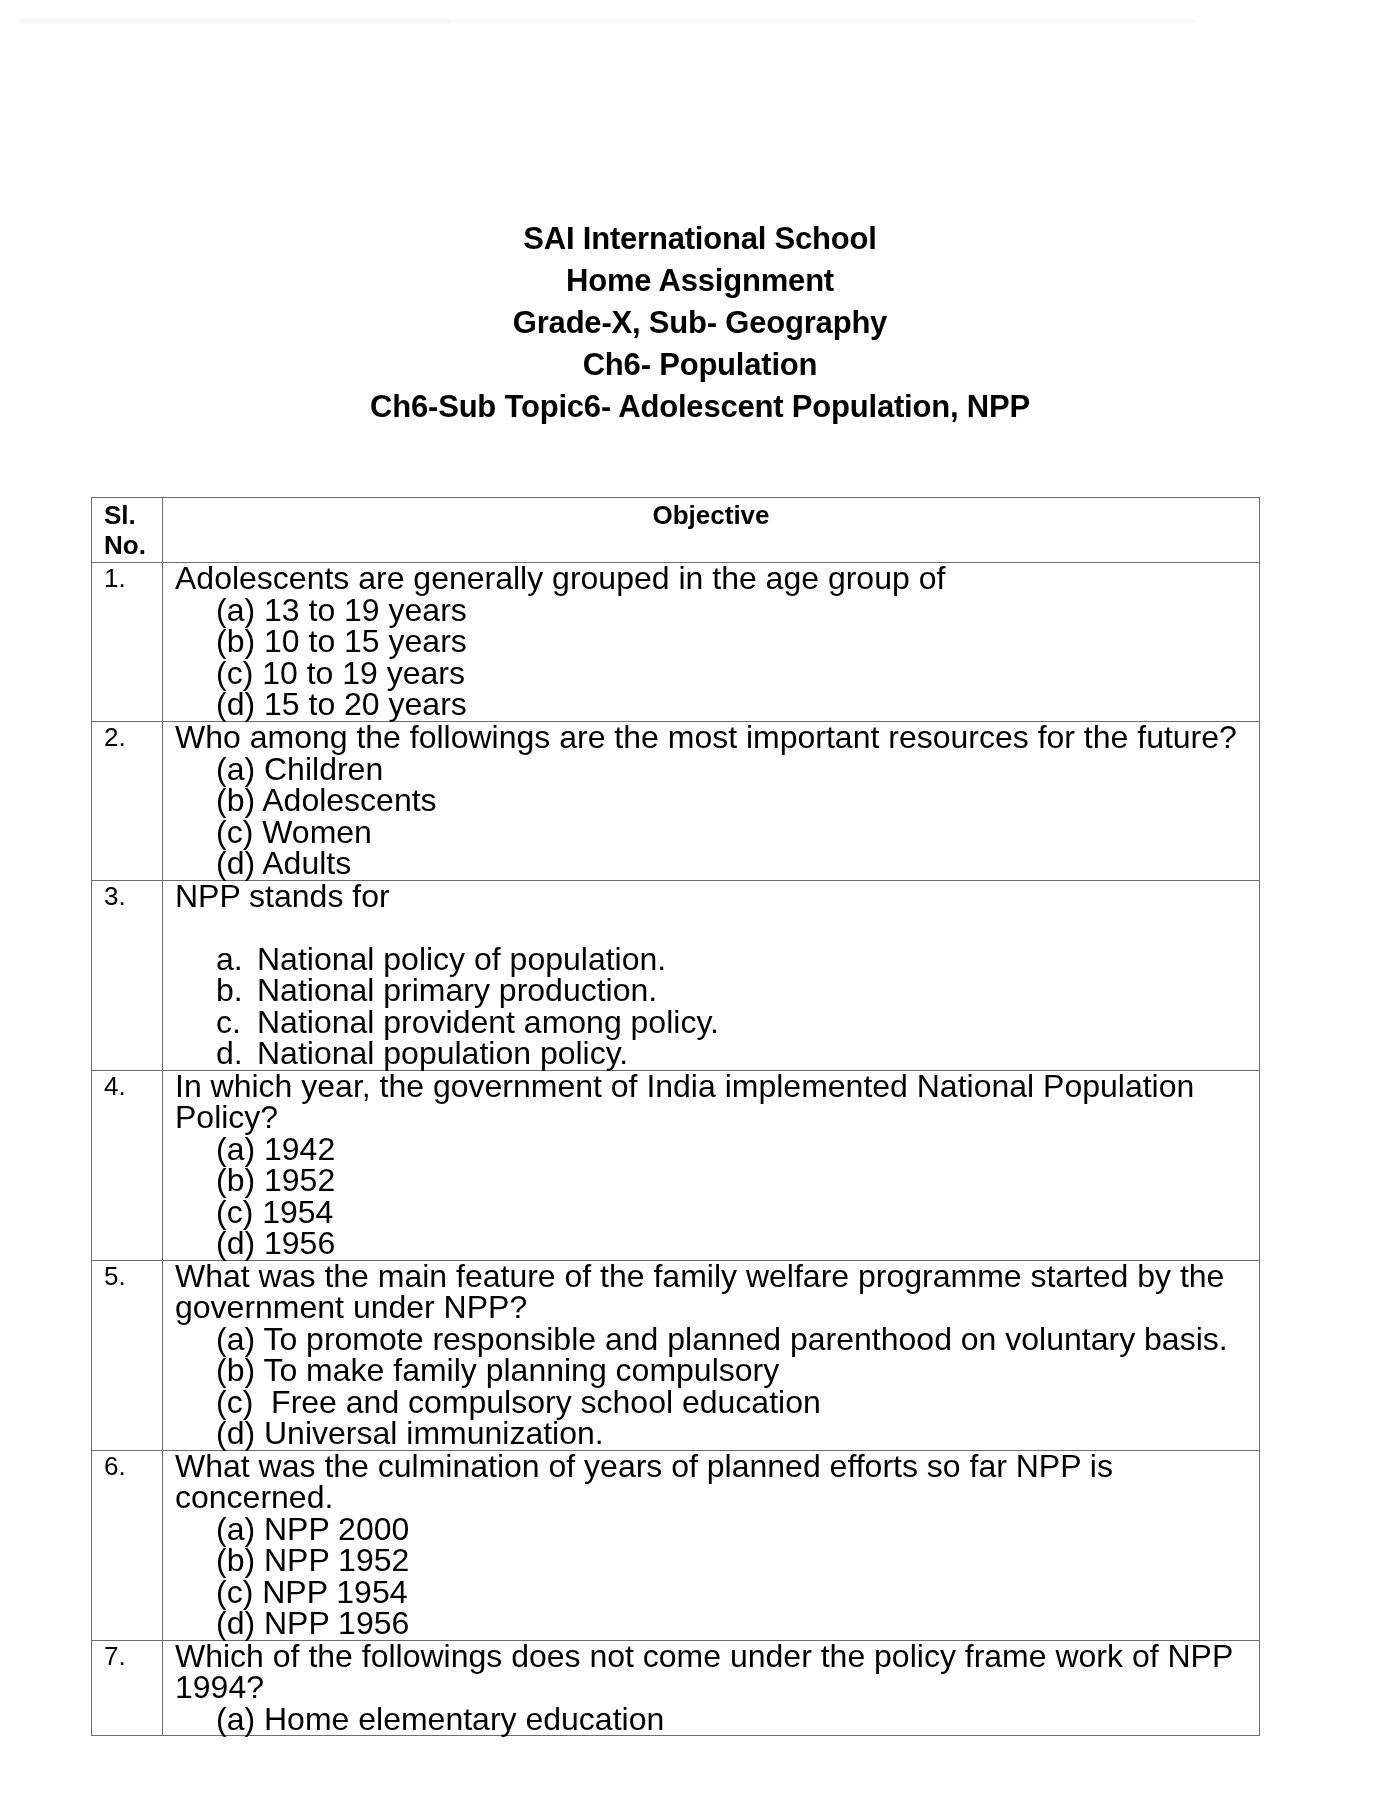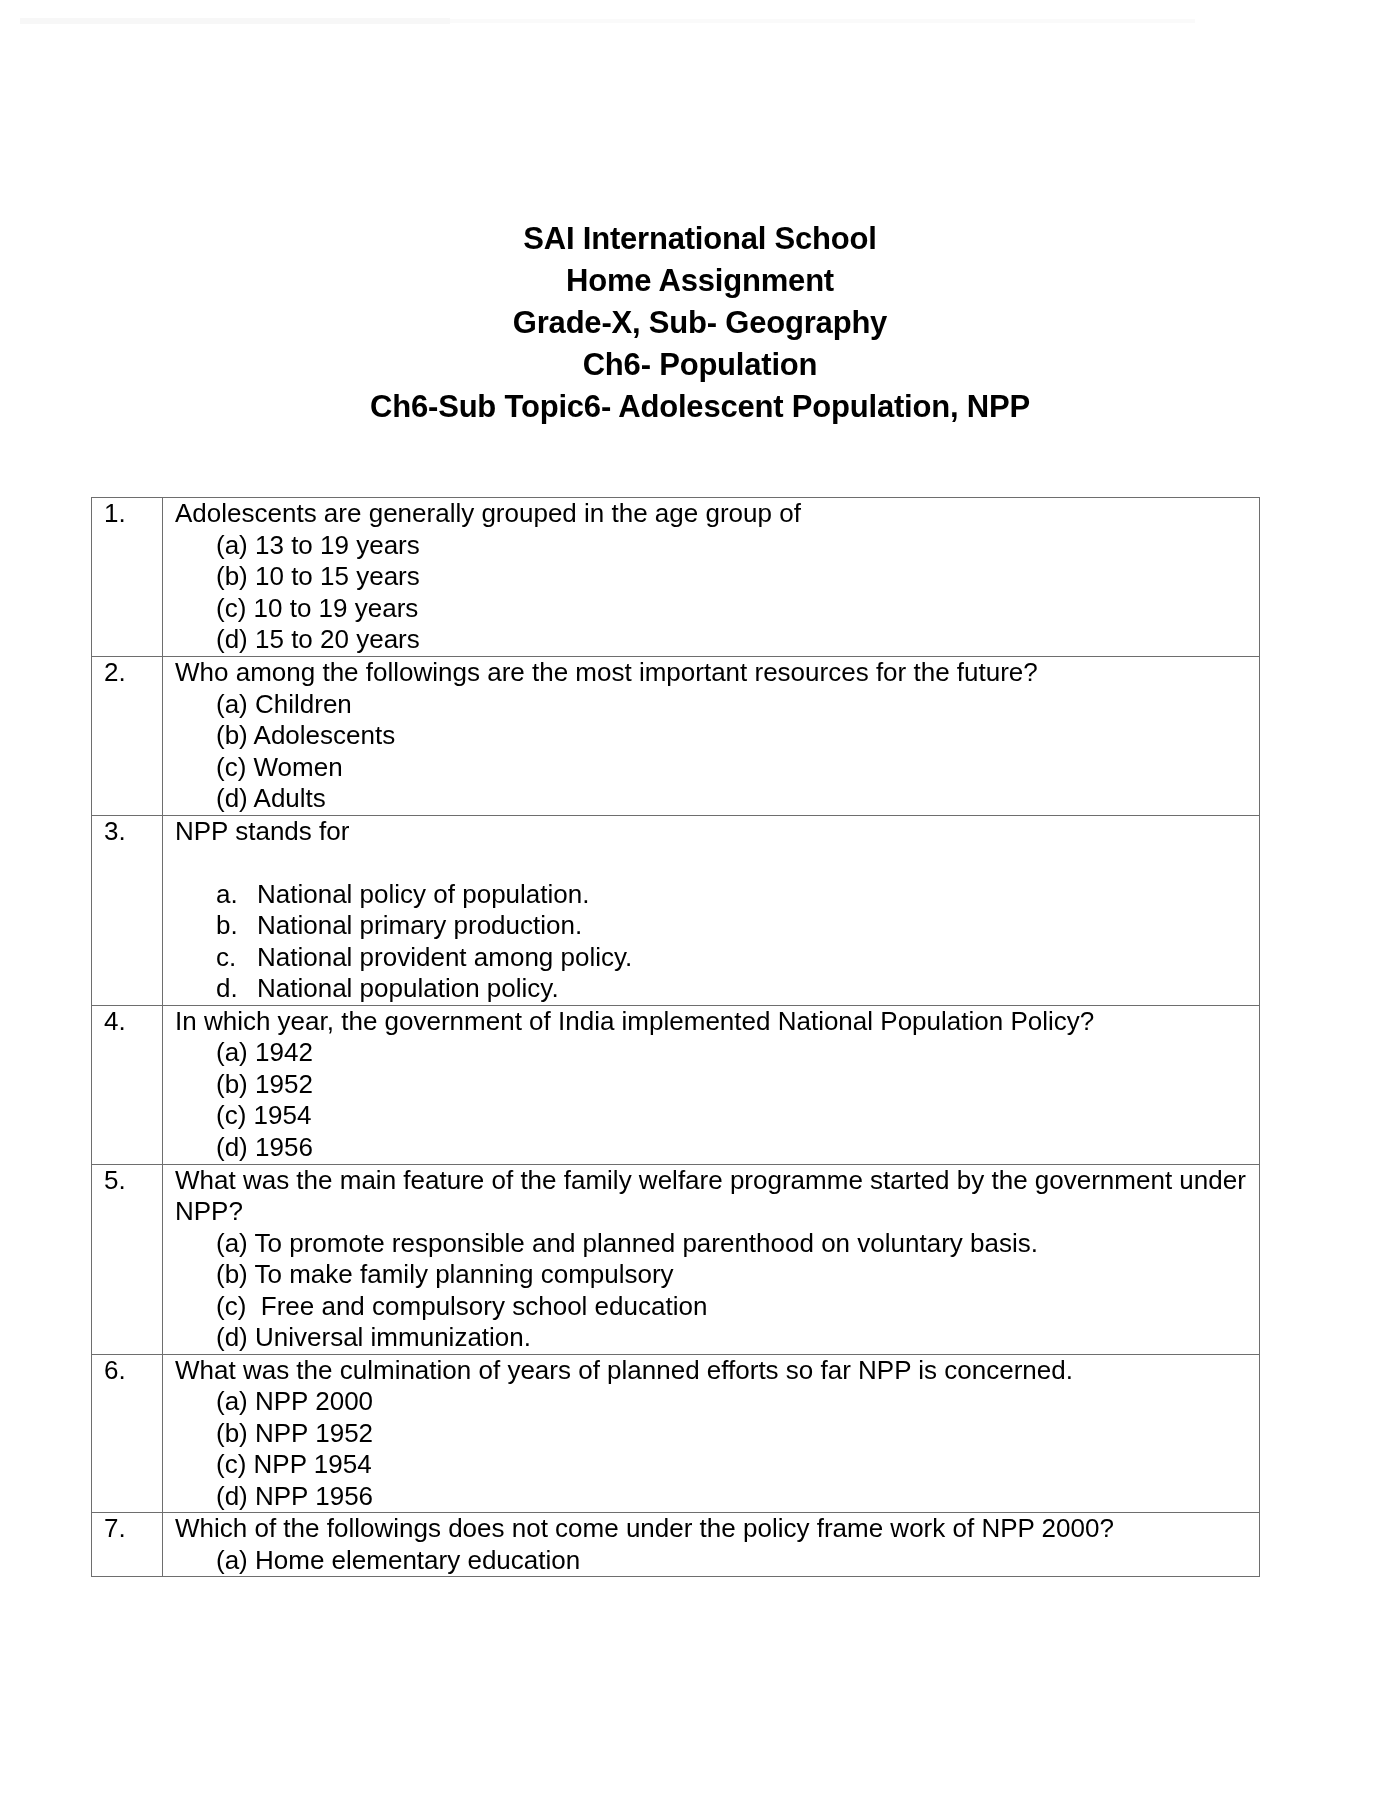--- a/index.html
+++ b/index.html
@@ -73,21 +73,21 @@
   .th-obj {
     text-align: center !important;
     padding-top: 2px !important;
   }
   .sl-cell {
     font-size: 26px;
     line-height: 31.5px;
     padding: 0 0 0 12px !important;
   }
   .obj-cell {
-    font-size: 26px;
+    font-size: 32px;
     line-height: 31.5px;
     padding: 0 10px 0 12px !important;
   }
   .question {
     white-space: normal;
   }
   .opt {
     padding-left: 41px;
     white-space: nowrap;
   }
@@ -119,20 +119,27 @@
   <div class="title-line">Ch6- Population</div>
   <div class="title-line">Ch6-Sub Topic6- Adolescent Population, NPP</div>
 </div>
 
 <table class="qtable">
   <colgroup>
     <col class="col-sl">
     <col class="col-obj">
   </colgroup>
   <tbody>
+      <tr>
+    <th class="th-sl">
+      <div>Sl.</div>
+      <div>No.</div>
+    </th>
+    <th class="th-obj">Objective</th>
+  </tr>
 
   <tr class="row1">
     <td class="sl-cell">1.</td>
     <td class="obj-cell">
       <div class="question">Adolescents are generally grouped in the age group of</div>
       <div class="opt">(a) 13 to 19 years</div>
       <div class="opt">(b) 10 to 15 years</div>
       <div class="opt">(c) 10 to 19 years</div>
       <div class="opt">(d) 15 to 20 years</div>
     </td>
@@ -190,18 +197,18 @@
       <div class="opt">(a) NPP 2000</div>
       <div class="opt">(b) NPP 1952</div>
       <div class="opt">(c) NPP 1954</div>
       <div class="opt">(d) NPP 1956</div>
     </td>
   </tr>
 
   <tr class="row7">
     <td class="sl-cell">7.</td>
     <td class="obj-cell">
-      <div class="question">Which of the followings does not come under the policy frame work of NPP 2000?</div>
+      <div class="question">Which of the followings does not come under the policy frame work of NPP 1994?</div>
       <div class="opt">(a) Home elementary education</div>
     </td>
   </tr>
 </tbody>
   </table>
 
 </body></html>

